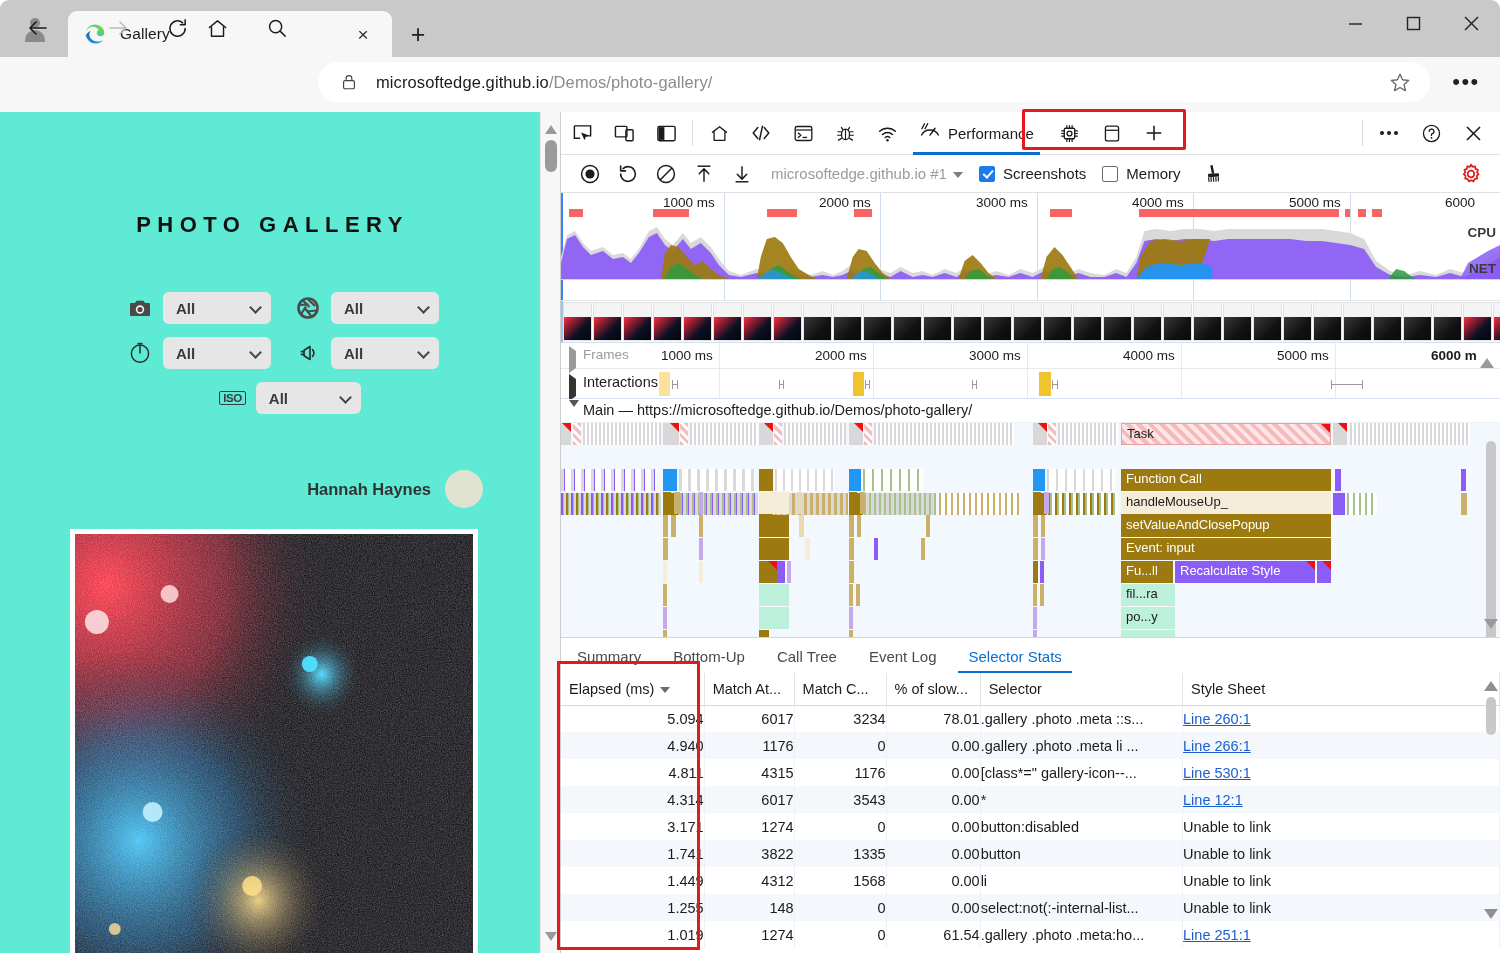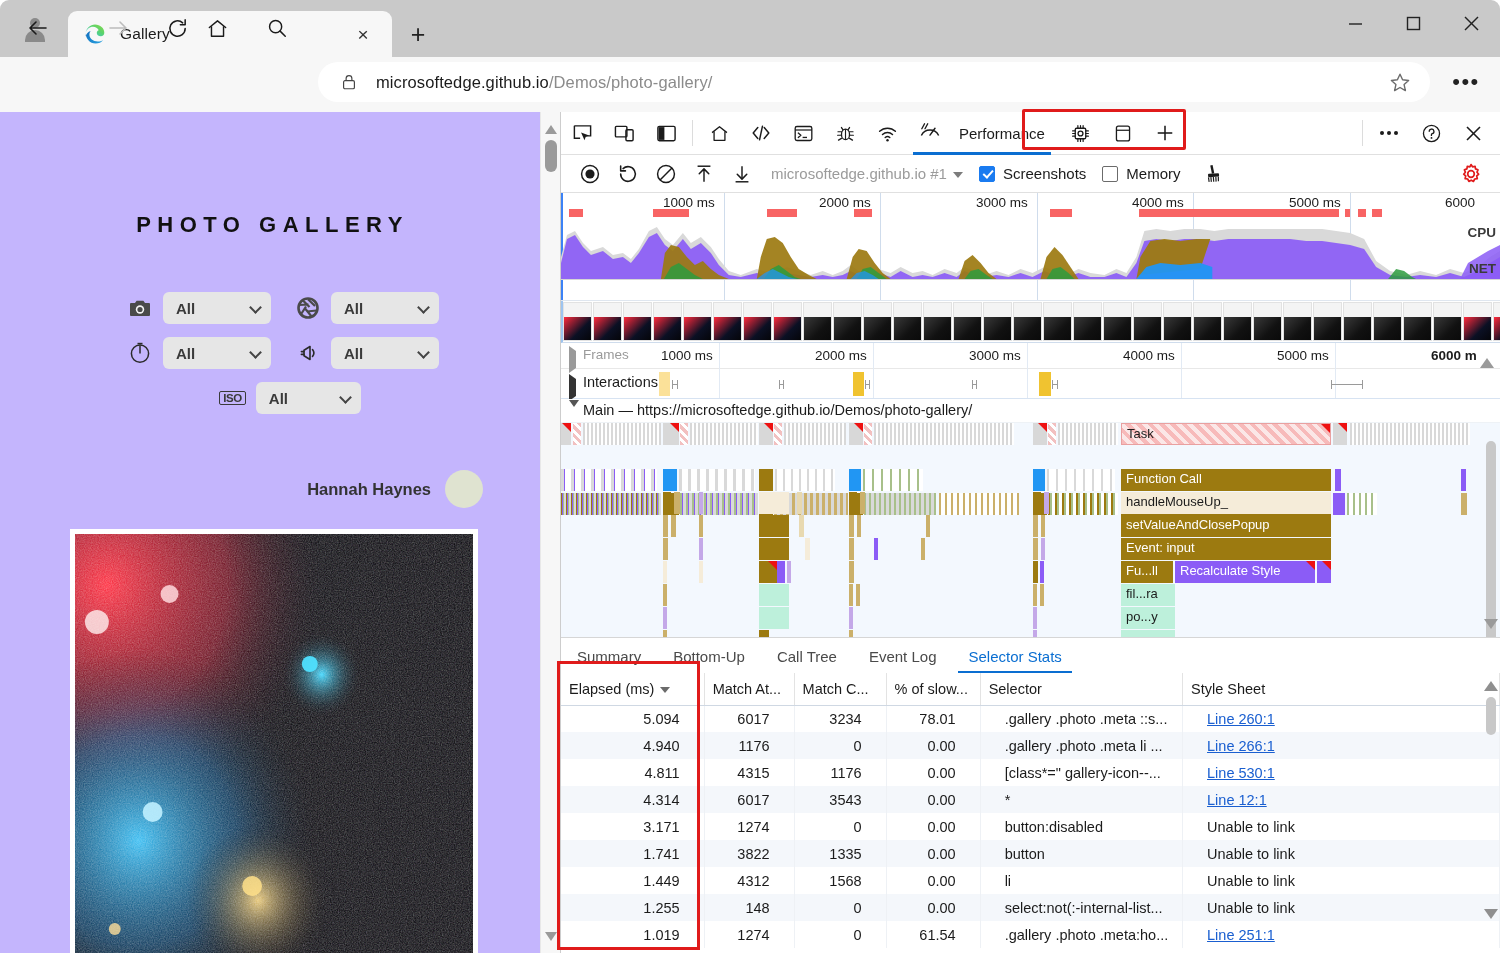--- a/index.html
+++ b/index.html
@@ -76,21 +76,21 @@
   }
   .dots-btn {
     position:absolute; left:1448px; top:68px; width:36px; height:28px;
     display:flex; align-items:center; justify-content:center;
     font-size:22px; color:#222; letter-spacing:1.5px; line-height:.7;
   }
 
   
   .page-area {
     position:absolute; left:0; top:112px; width:560px; height:841px;
-    background:#c4b5fd; overflow:hidden;
+    background:#5eead4; overflow:hidden;
   }
   .gallery-title {
     position:absolute; left:0; top:100px; width:545px;
     text-align:center; font-size:22px; font-weight:700;
     letter-spacing:6.5px; color:#111;
   }
   .filters { position:absolute; left:125px; top:180px; width:330px; }
   .filter-row { display:flex; align-items:center; margin-bottom:13px; }
   .fic {
     width:30px; height:30px; display:flex; align-items:center; justify-content:center;
@@ -154,21 +154,21 @@
   }
   .dt-ic {
     width:42px; height:42px; display:flex; align-items:center; justify-content:center;
     cursor:pointer;
   }
   .dt-divider { width:1px; height:26px; background:#dcdcdc; margin:0 5px; }
   .perf-tab {
     height:43px; display:flex; align-items:center; padding:0 9px 0 9px;
     position:relative; margin-left:2px;
   }
-  .perf-tab .lbl { font-size:15px; color:#1b1b1b; margin-left:18px; }
+  .perf-tab .lbl { font-size:15px; color:#1b1b1b; margin-left:7px; }
   .perf-underline {
     position:absolute; left:3px; right:3px; bottom:0; height:3px; background:#0a6ed1;
   }
   .perf-highlight {
     position:absolute; left:1022px; top:109px; width:164px; height:41px;
     border:3px solid #e01b1b; border-radius:2px; pointer-events:none; z-index:40;
   }
   .dt-header-right { margin-left:auto; display:flex; align-items:center; }
 
   .dt-toolbar2 {
@@ -280,21 +280,21 @@
 
   
   .table-wrap { flex:none; height:280px; position:relative; overflow:hidden; background:#fff; }
   table.sel-table { width:100%; border-collapse:collapse; table-layout:fixed; }
   table.sel-table th {
     font-size:14.5px; font-weight:400; color:#1b1b1b; text-align:left;
     padding:6px 8px; border-right:1px solid #e3e3e3; border-bottom:1px solid #cfd8e3;
     background:#fff; height:32px; white-space:nowrap; overflow:hidden;
   }
   table.sel-table td {
-    font-size:14.5px; color:#1b1b1b; padding:4px 24px; height:27px;
+    font-size:14.5px; color:#1b1b1b; padding:4px 0; height:27px;
     border-right:1px solid #eef1f5; white-space:nowrap; overflow:hidden;
   }
   tr.odd td { background:#f4f7fb; }
   td.num, th.num { text-align:right; }
   .sortcaret {
     display:inline-block; width:0;height:0;margin-left:6px;
     border-left:5px solid transparent;border-right:5px solid transparent;border-top:6px solid #6b6b6b;
     vertical-align:middle;
   }
   a.ss-link { color:#1a5fd0; text-decoration:underline; }

